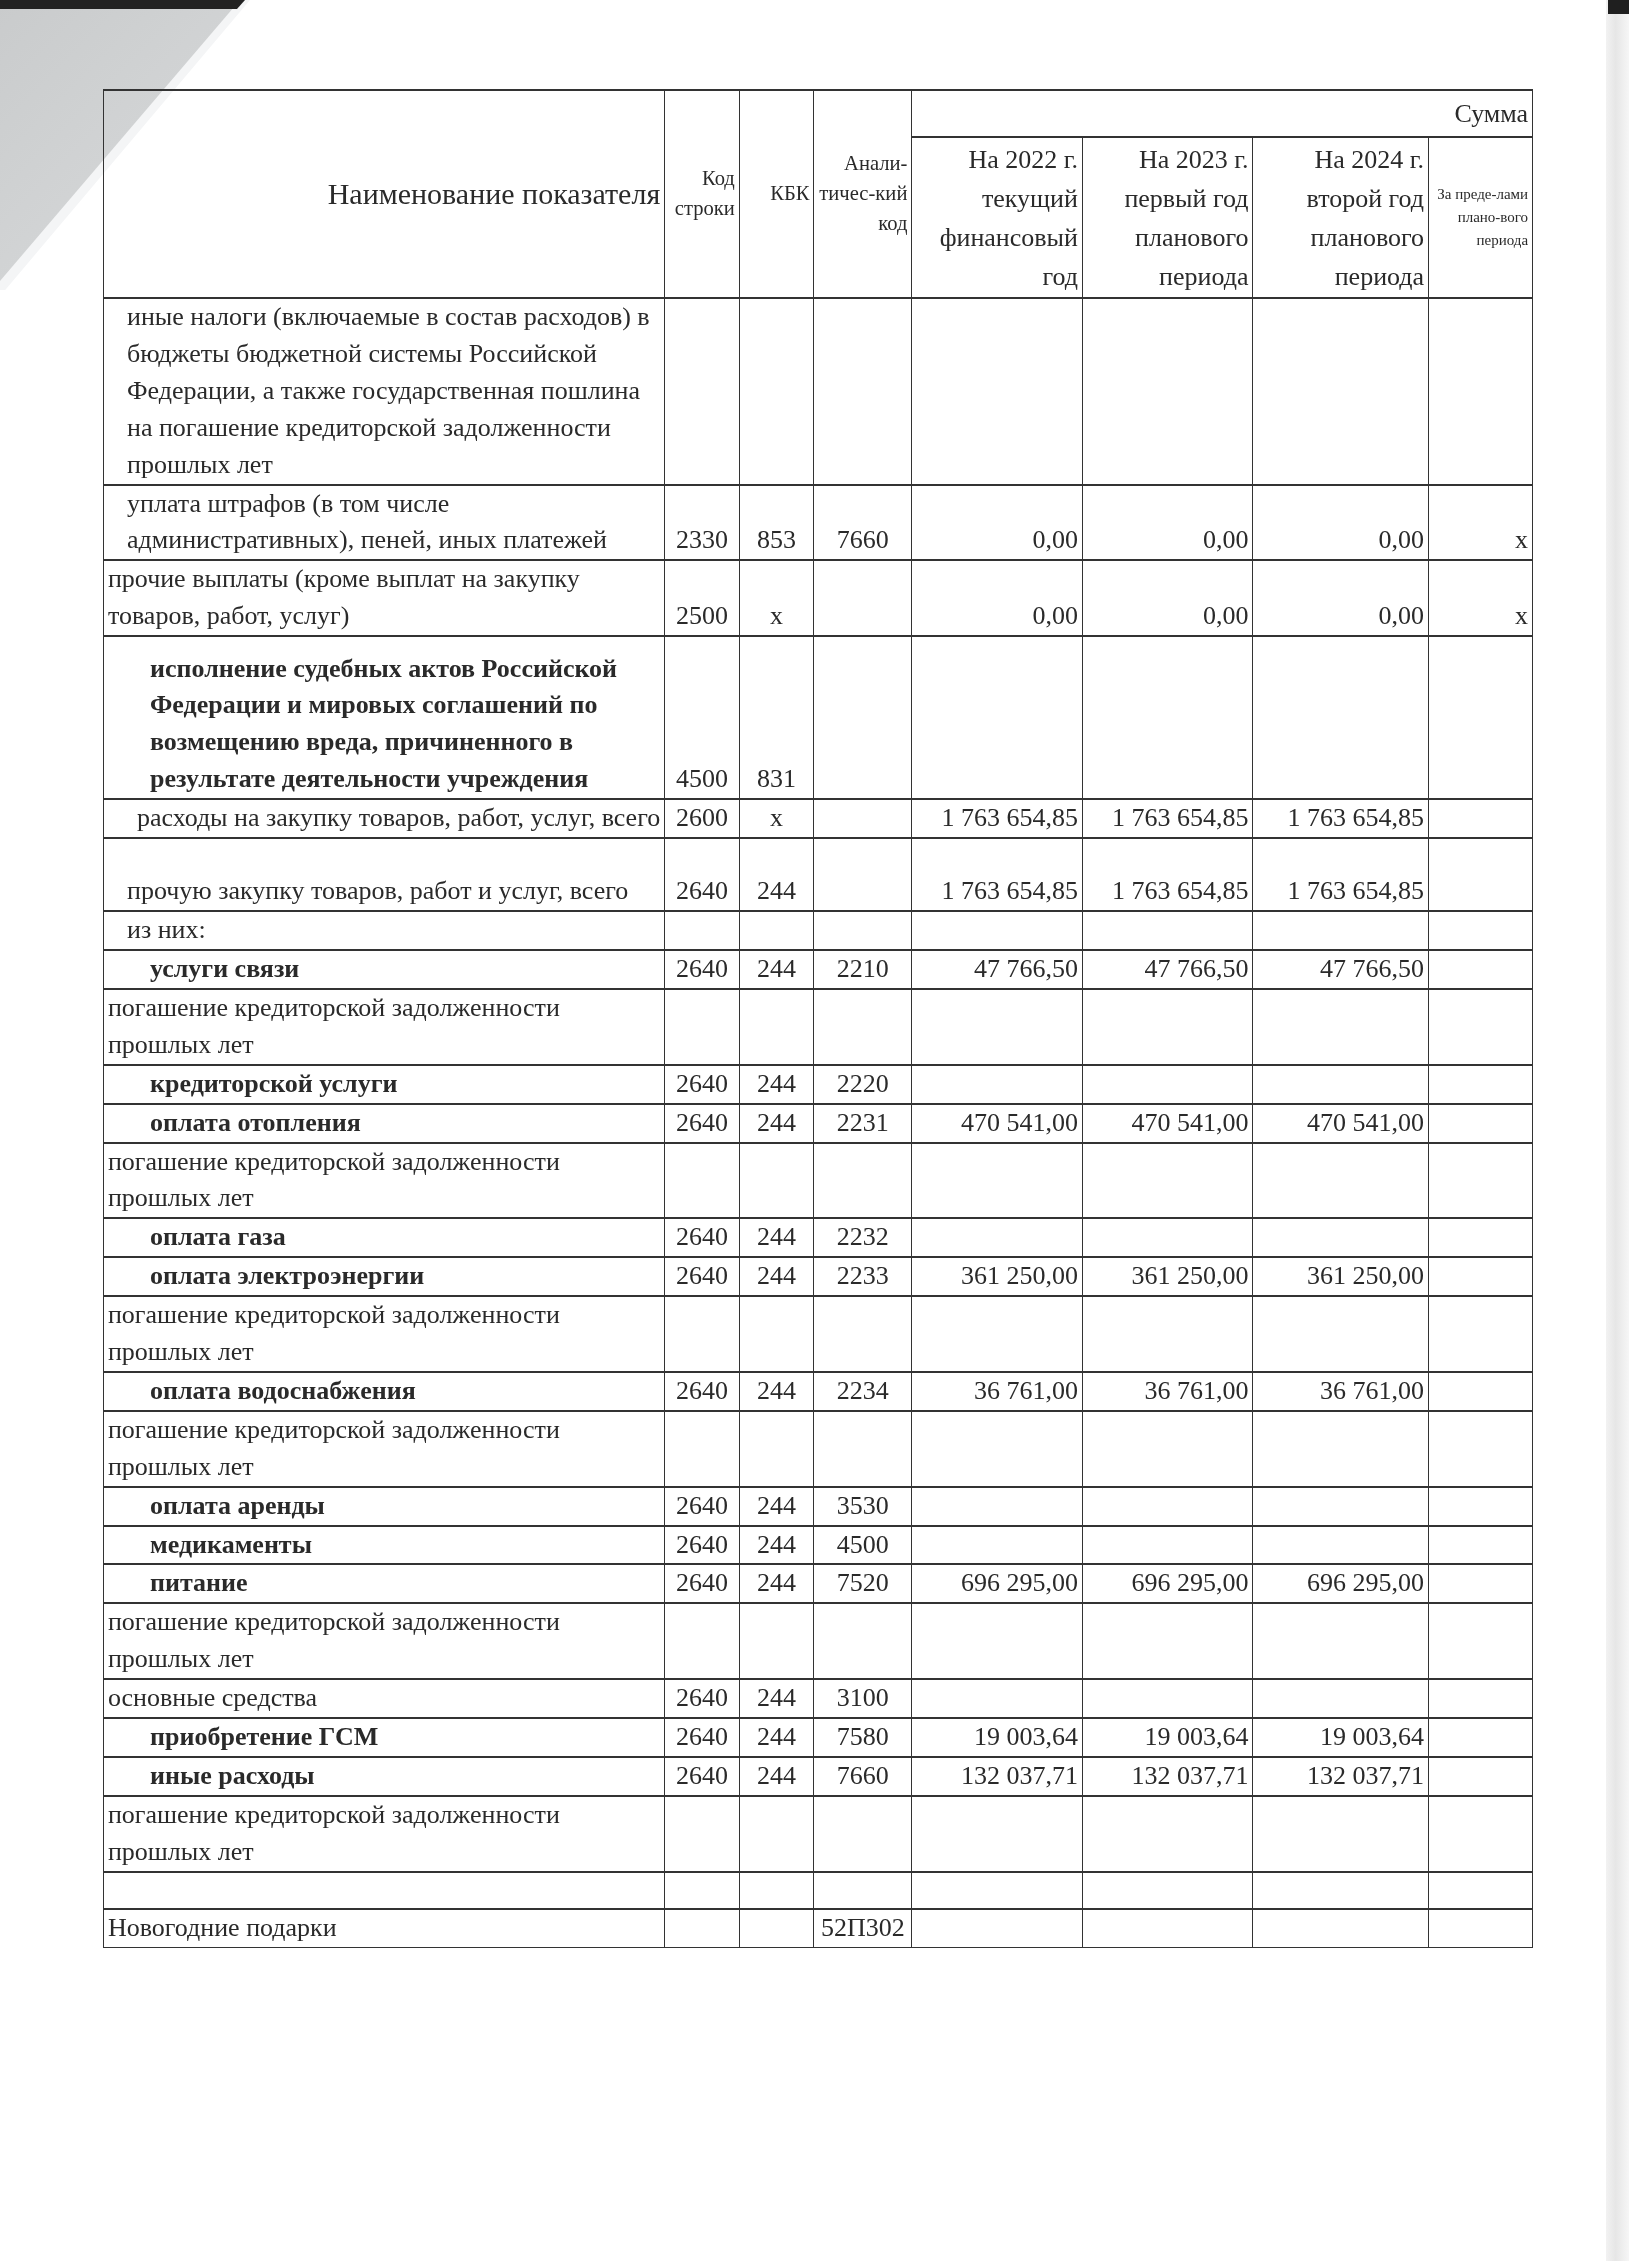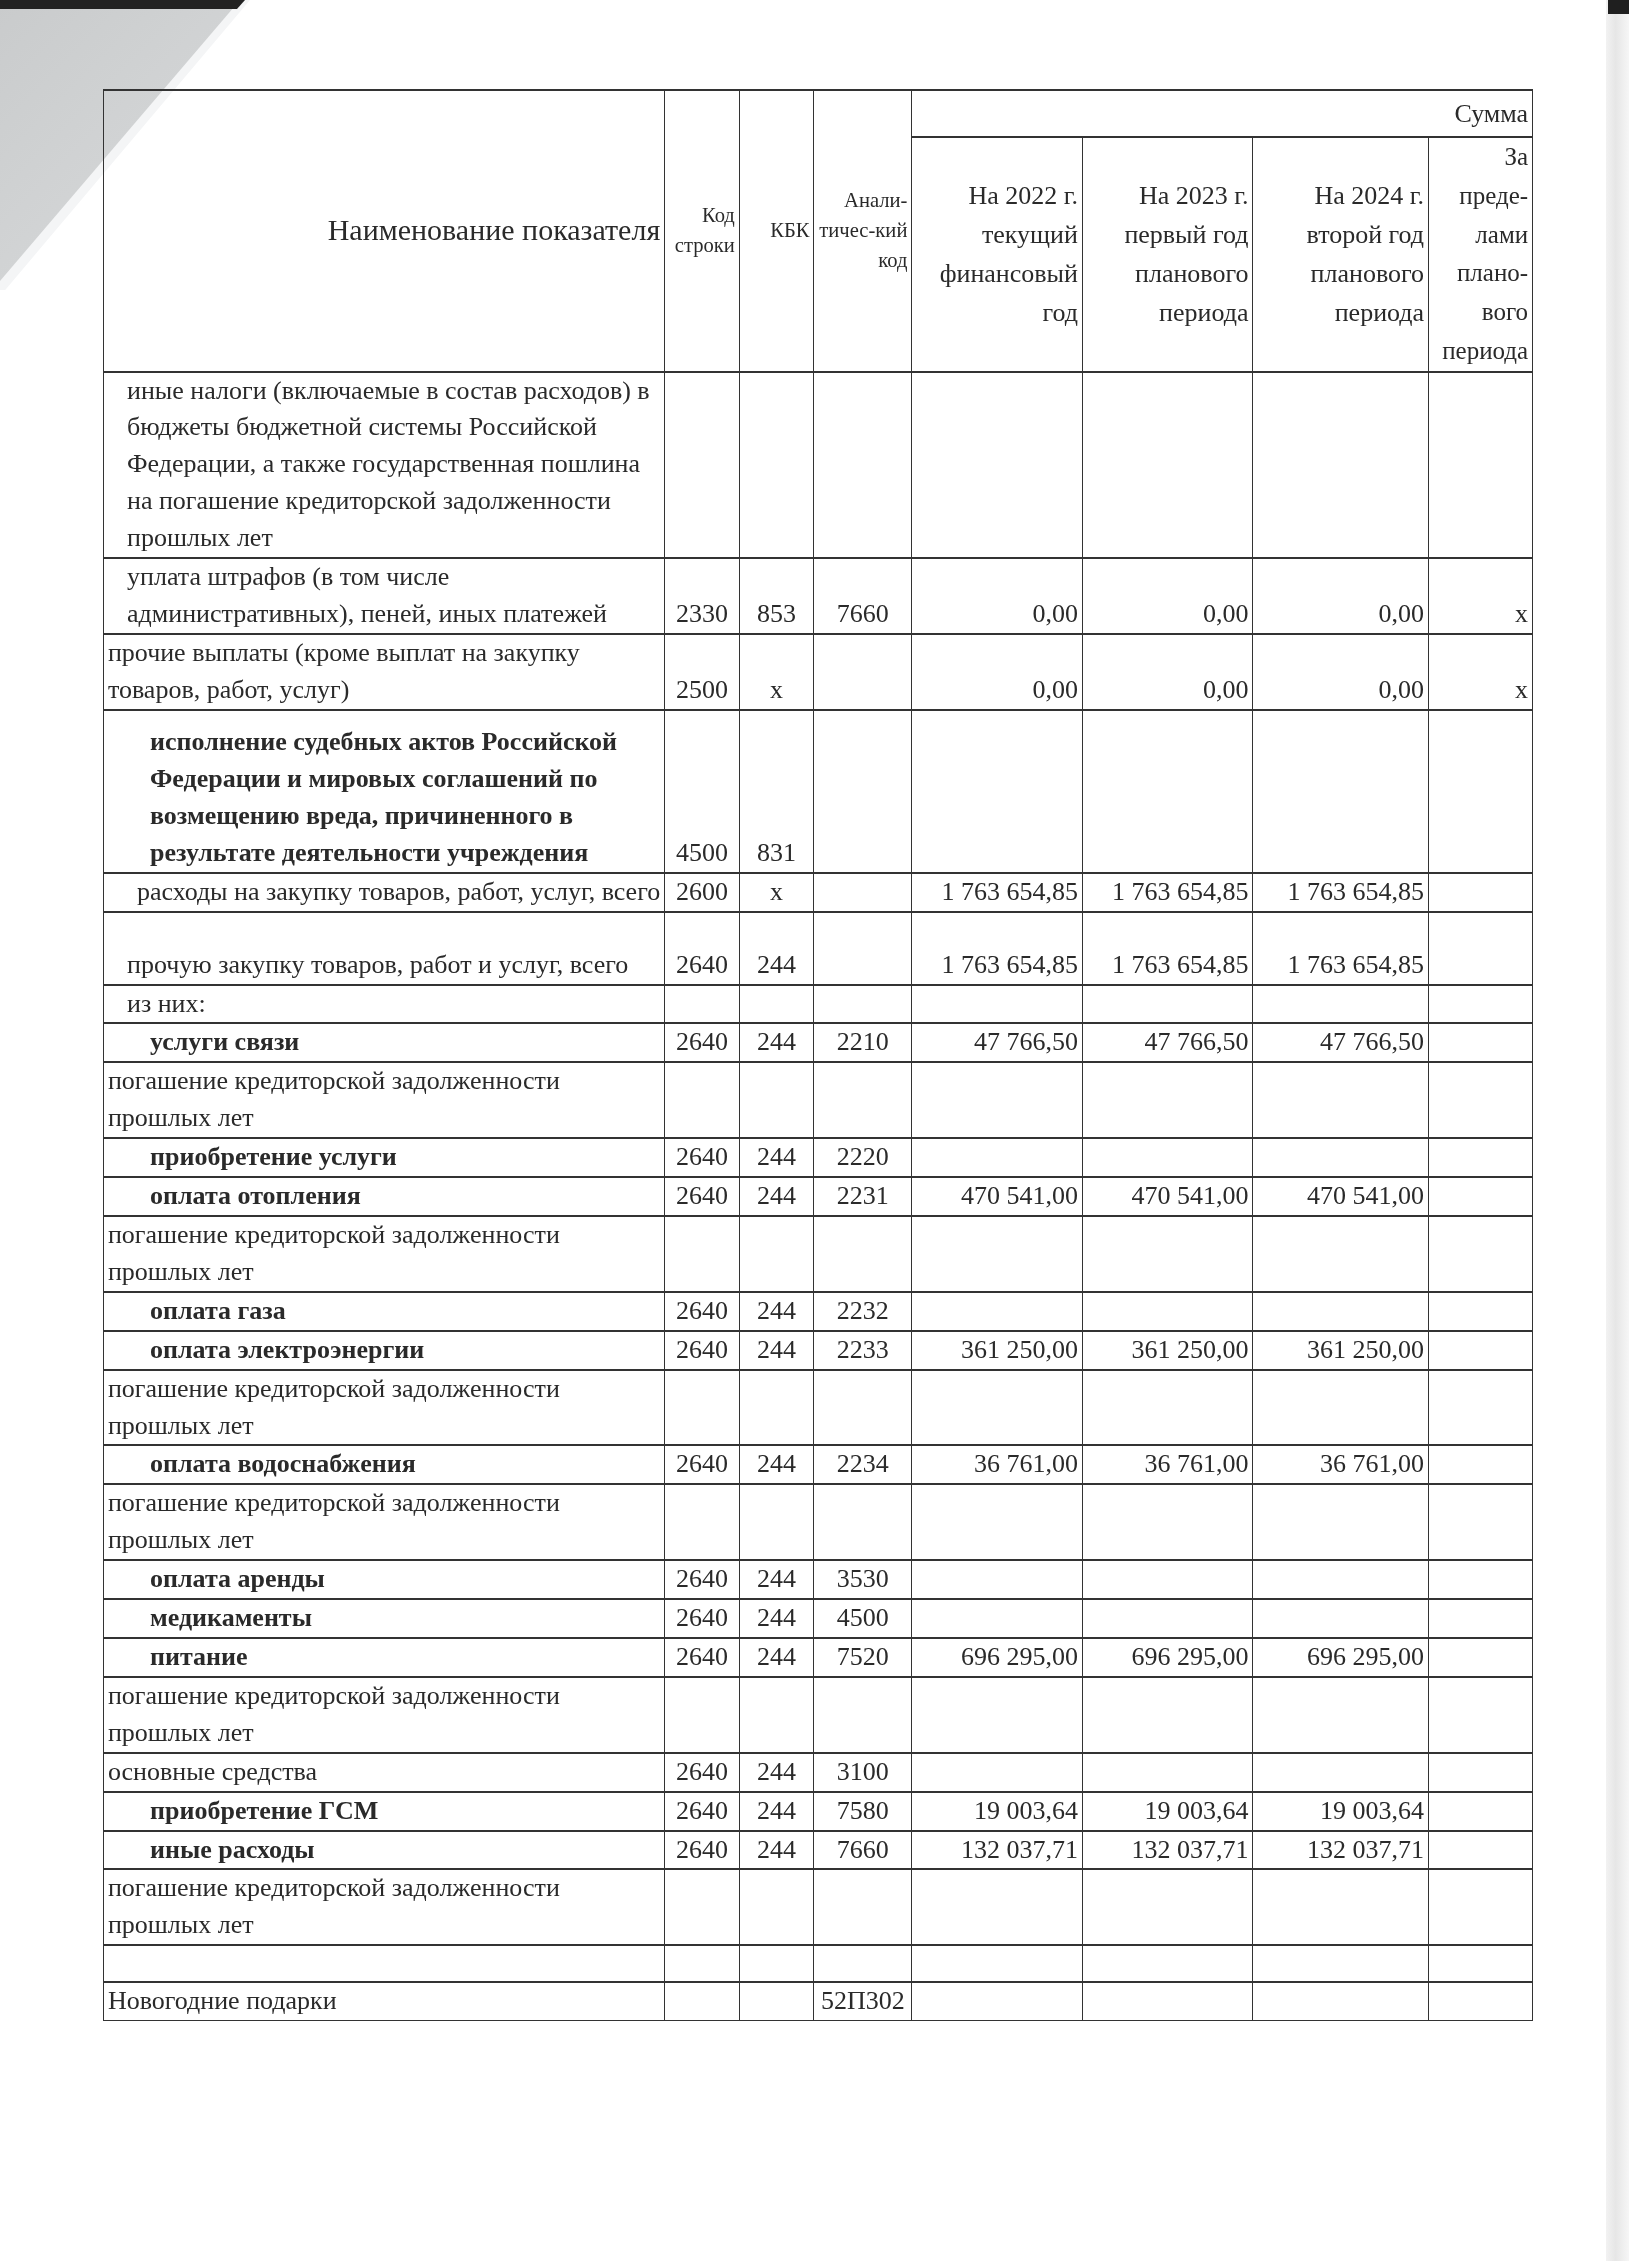--- a/index.html
+++ b/index.html
@@ -47,21 +47,21 @@
   .col-kbk  { width: 74px; }
   .col-an   { width: 97px; }
   .col-y1   { width: 169px; }
   .col-y2   { width: 169px; }
   .col-y3   { width: 174px; }
   .col-beyond { width: 103px; }
 
   th.h-name { font-size: 30px; font-family: Liberation Serif, serif; }
   th.h-small { font-size: 20.6px; line-height: 1.45; }
   th.h-year { font-size: 26px; line-height: 1.5; }
-  th.h-beyond { font-size: 25px; line-height: 1.55; }
+  th.h-beyond { font-size: 15px; line-height: 1.55; }
   th.h-sum { height: 45px; }
 
   td.name { text-align: left; white-space: normal; }
   td.name.i1 { padding-left: 23px; }
   td.name.i2 { padding-left: 46px; font-weight: bold; }
   td.c { text-align: center; }
   td.r { text-align: right; white-space: nowrap; }
   td.nowrap { white-space: nowrap; text-align: right; }
 
   tr.h1 td { height: 35px; }
@@ -189,21 +189,21 @@
     <td class="name">погашение кредиторской задолженности прошлых лет</td>
     <td class="c"></td>
     <td class="c"></td>
     <td class="c"></td>
     <td class="r"></td>
     <td class="r"></td>
     <td class="r"></td>
     <td class="r"></td>
   </tr>
       <tr class="h1">
-    <td class="name i2">приобретение услуги</td>
+    <td class="name i2">кредиторской услуги</td>
     <td class="c">2640</td>
     <td class="c">244</td>
     <td class="c">2220</td>
     <td class="r"></td>
     <td class="r"></td>
     <td class="r"></td>
     <td class="r"></td>
   </tr>
       <tr class="h1">
     <td class="name i2">оплата отопления</td>

